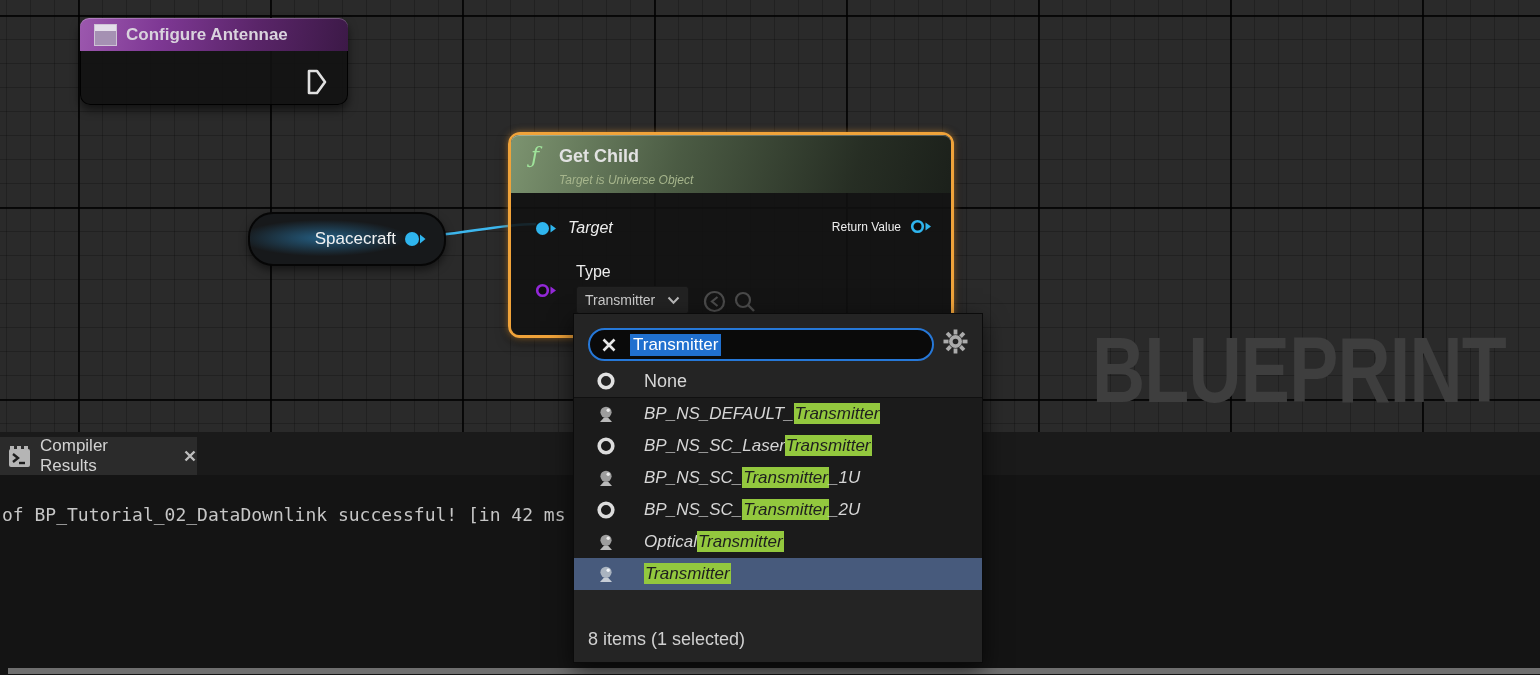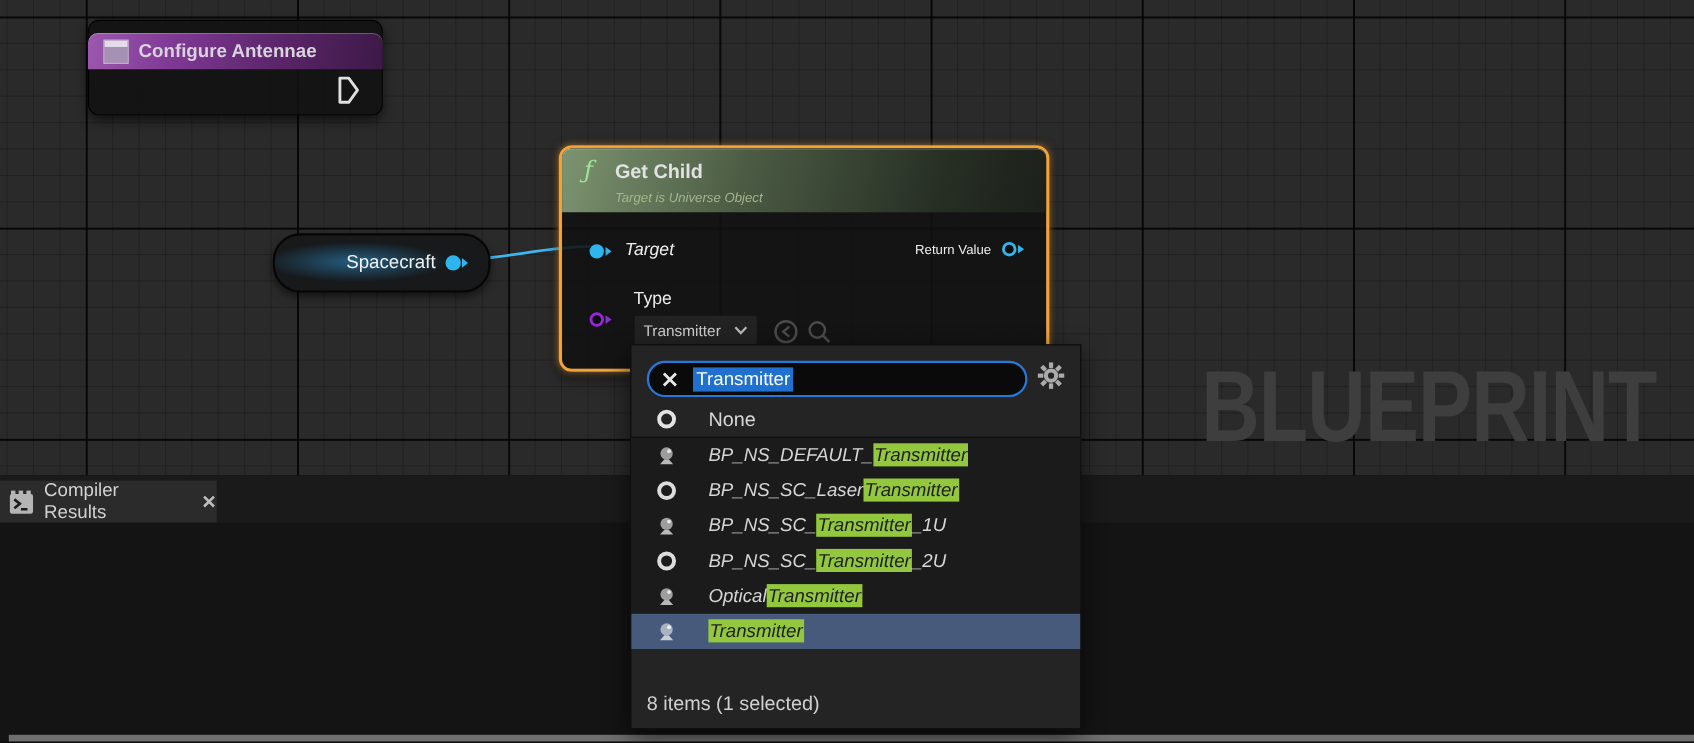--- a/index.html
+++ b/index.html
@@ -19,21 +19,21 @@
   .watermark{position:absolute;left:1092px;top:318px;font-size:92px;font-weight:bold;
     color:#3e3e3e;letter-spacing:-1px;transform:scaleX(.80);transform-origin:left top;
     white-space:nowrap;user-select:none;}
 
   .wire-layer{position:absolute;left:0;top:0;width:1540px;height:432px;pointer-events:none;}
 
   
   .node{position:absolute;border-radius:10px;box-shadow:0 5px 10px rgba(0,0,0,.55);}
   .node-body{position:absolute;inset:0;border-radius:10px;background:rgba(18,18,18,.90);
     border:1px solid rgba(0,0,0,.9);}
-  .node-header{position:absolute;left:0;right:0;top:12px;display:flex;align-items:center;
+  .node-header{position:absolute;left:0;right:0;top:0;display:flex;align-items:center;
     border-radius:9px 9px 0 0;box-shadow:inset 0 1px 0 rgba(255,255,255,.25);}
 
   
   .node-configure{left:80px;top:18px;width:268px;height:87px;}
   .node-configure .node-header{height:33px;
     background:linear-gradient(100deg,#9c58ae 0%,#7e3894 30%,#5a2569 65%,#3c1947 100%);}
   .cfg-icon{width:21px;height:20px;margin-left:14px;border:1px solid #cfc3d6;
     background:linear-gradient(to bottom,#e3dde9 0%,#e3dde9 30%,#a591b3 30%,#a591b3 100%);}
   .cfg-title{margin-left:9px;font-size:17px;font-weight:bold;color:#d9d3dd;}
   .exec-pin{position:absolute;right:20px;top:50px;}
@@ -216,20 +216,21 @@
           <line x1="11" y1="18" x2="17" y2="18" stroke="#1d1d1d" stroke-width="2.4"></line>
         </svg>
       </span>
       <span class="tab-label">Compiler Results</span>
       <span class="tab-close">
         <svg width="14" height="14" viewBox="0 0 14 14">
           <path d="M2.5 2.5 L11.5 11.5 M11.5 2.5 L2.5 11.5" stroke="#bdbdbd" stroke-width="2.4"></path>
         </svg>
       </span>
     </div>
+    <div class="compiler-text seg-left">of BP_Tutorial_02_DataDownlink successful! [in 42 ms</div>
     <div class="hscrollbar"></div>
   </div>
 
   <div class="picker">
     <div class="picker-searchrow">
       <div class="search-pill">
         <span class="search-clear">
           <svg width="16" height="16" viewBox="0 0 16 16">
             <path d="M2.5 2.5 L13.5 13.5 M13.5 2.5 L2.5 13.5" stroke="#e8e8e8" stroke-width="2.6"></path>
           </svg>

